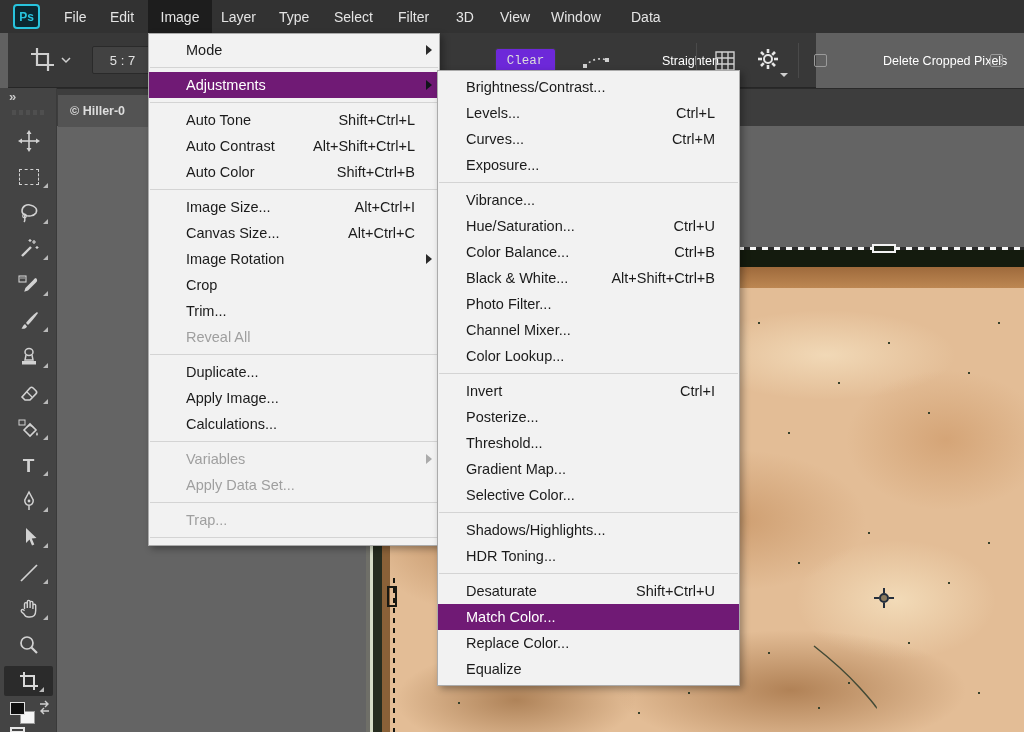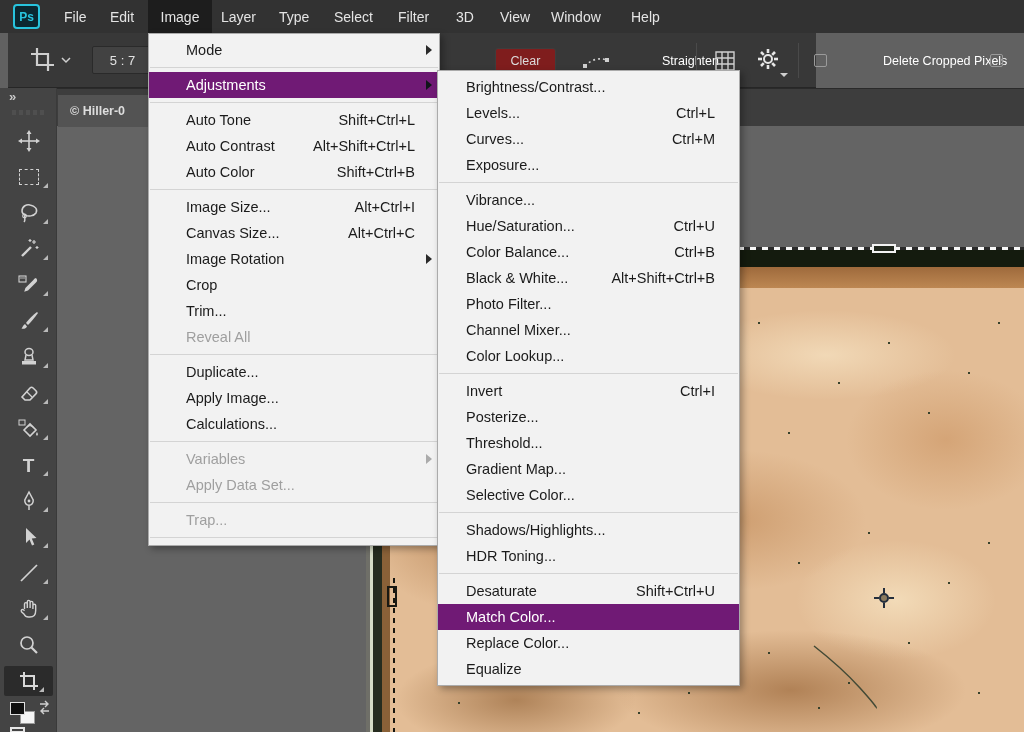--- a/index.html
+++ b/index.html
@@ -13,22 +13,22 @@
   .menubar { position:absolute; top:0; left:0; width:1024px; height:33px; background:#323232; z-index:60; }
   .pslogo { position:absolute; left:13px; top:4px; width:27px; height:25px; border:2px solid #28c4de; border-radius:4px;
     background:#0b2831; color:#28c4de; font-size:12px; font-weight:bold; display:flex; align-items:center; justify-content:center; }
   .mbitem { position:absolute; top:0; height:33px; display:flex; align-items:center; color:#e4e4e4; font-size:14px; }
   .mbitem.active { background:#1d1d1d; justify-content:center; }
   
   .optionsbar { position:absolute; top:33px; left:8px; width:808px; height:55px; background:#383838; border-bottom:1px solid #262626; z-index:55; }
   .ob-icon { position:absolute; color:#cfcfcf; }
   .ratio-field { position:absolute; left:84px; top:13px; width:61px; height:28px; background:#424242; border:1px solid #2a2a2a; border-radius:2px;
     color:#e2e2e2; font-size:13px; display:flex; align-items:center; justify-content:center; }
-  .clear-btn { position:absolute; left:487px; top:15px; width:61px; height:25px; background:#7f1d1d; border:1px solid #3d3d3d; border-radius:3px;
-    color:#dcdcdc; font-size:12.5px; display:flex; align-items:center; justify-content:center; }
+  .clear-btn { position:absolute; left:487px; top:15px; width:61px; height:25px; background:#6d28d9; border:1px solid #3d3d3d; border-radius:3px;
+    color:#dcdcdc; font-size:12.5px; display:flex; align-items:center; justify-content:center;font-family:Liberation Mono, monospace; }
   .ob-label { position:absolute; top:0; height:55px; display:flex; align-items:center; color:#ffffff; font-size:12.5px; white-space:nowrap;margin-left:48px; }
   .vsep { position:absolute; top:10px; width:1px; height:35px; background:#4a4a4a; }
   .checkbox { position:absolute; top:21px; width:13px; height:13px; border:1px solid #9a9a9a; border-radius:2px; background:transparent; }
   .gear-caret { position:absolute; left:772px; top:40px; width:0; height:0; border-left:4px solid transparent; border-right:4px solid transparent; border-top:4px solid #cfcfcf; }
   .clip { overflow:hidden; }
   
   .toolbar { position:absolute; left:0; top:88px; width:57px; height:644px; background:#444444; border-right:1px solid #3a3a3a; z-index:20; }
   .tb-expand { position:absolute; left:9px; top:1px; color:#c9c9c9; font-size:13px; font-weight:bold; letter-spacing:-1px; }
   .tb-dots { position:absolute; left:12px; top:22px; display:flex; gap:3px; }
   .tb-dots i { width:4px; height:5px; background:#4f4f4f; }
@@ -250,21 +250,21 @@
   <span class="mbitem" style="left:58px;padding:0 6px;">File</span>
   <span class="mbitem" style="left:104px;padding:0 6px;">Edit</span>
   <span class="mbitem active" style="left:148px;width:64px;">Image</span>
   <span class="mbitem" style="left:215px;padding:8px 6px;">Layer</span>
   <span class="mbitem" style="left:273px;padding:0 6px;">Type</span>
   <span class="mbitem" style="left:328px;padding:0 6px;">Select</span>
   <span class="mbitem" style="left:392px;padding:0 6px;">Filter</span>
   <span class="mbitem" style="left:450px;padding:0 6px;">3D</span>
   <span class="mbitem" style="left:494px;padding:0 6px;">View</span>
   <span class="mbitem" style="left:545px;padding:0 6px;">Window</span>
-  <span class="mbitem" style="left:625px;padding:0 6px;">Help</span>
+  <span class="mbitem" style="left:625px;padding:0 6px;">Data</span>
 </div>
 
 <div class="optionsbar">
   <svg class="ob-icon" style="left:20px;top:13px;" width="28" height="26">
     <path d="M9,2 V19 H26 M3,8 H20 V25" fill="none" stroke="#cfcfcf" stroke-width="2.2"></path>
   </svg>
   <svg class="ob-icon" style="left:52px;top:23px;" width="12" height="8">
     <path d="M2,2 L6,6 L10,2" fill="none" stroke="#cfcfcf" stroke-width="1.5"></path>
   </svg>
   <div class="ratio-field">5 : 7</div>

